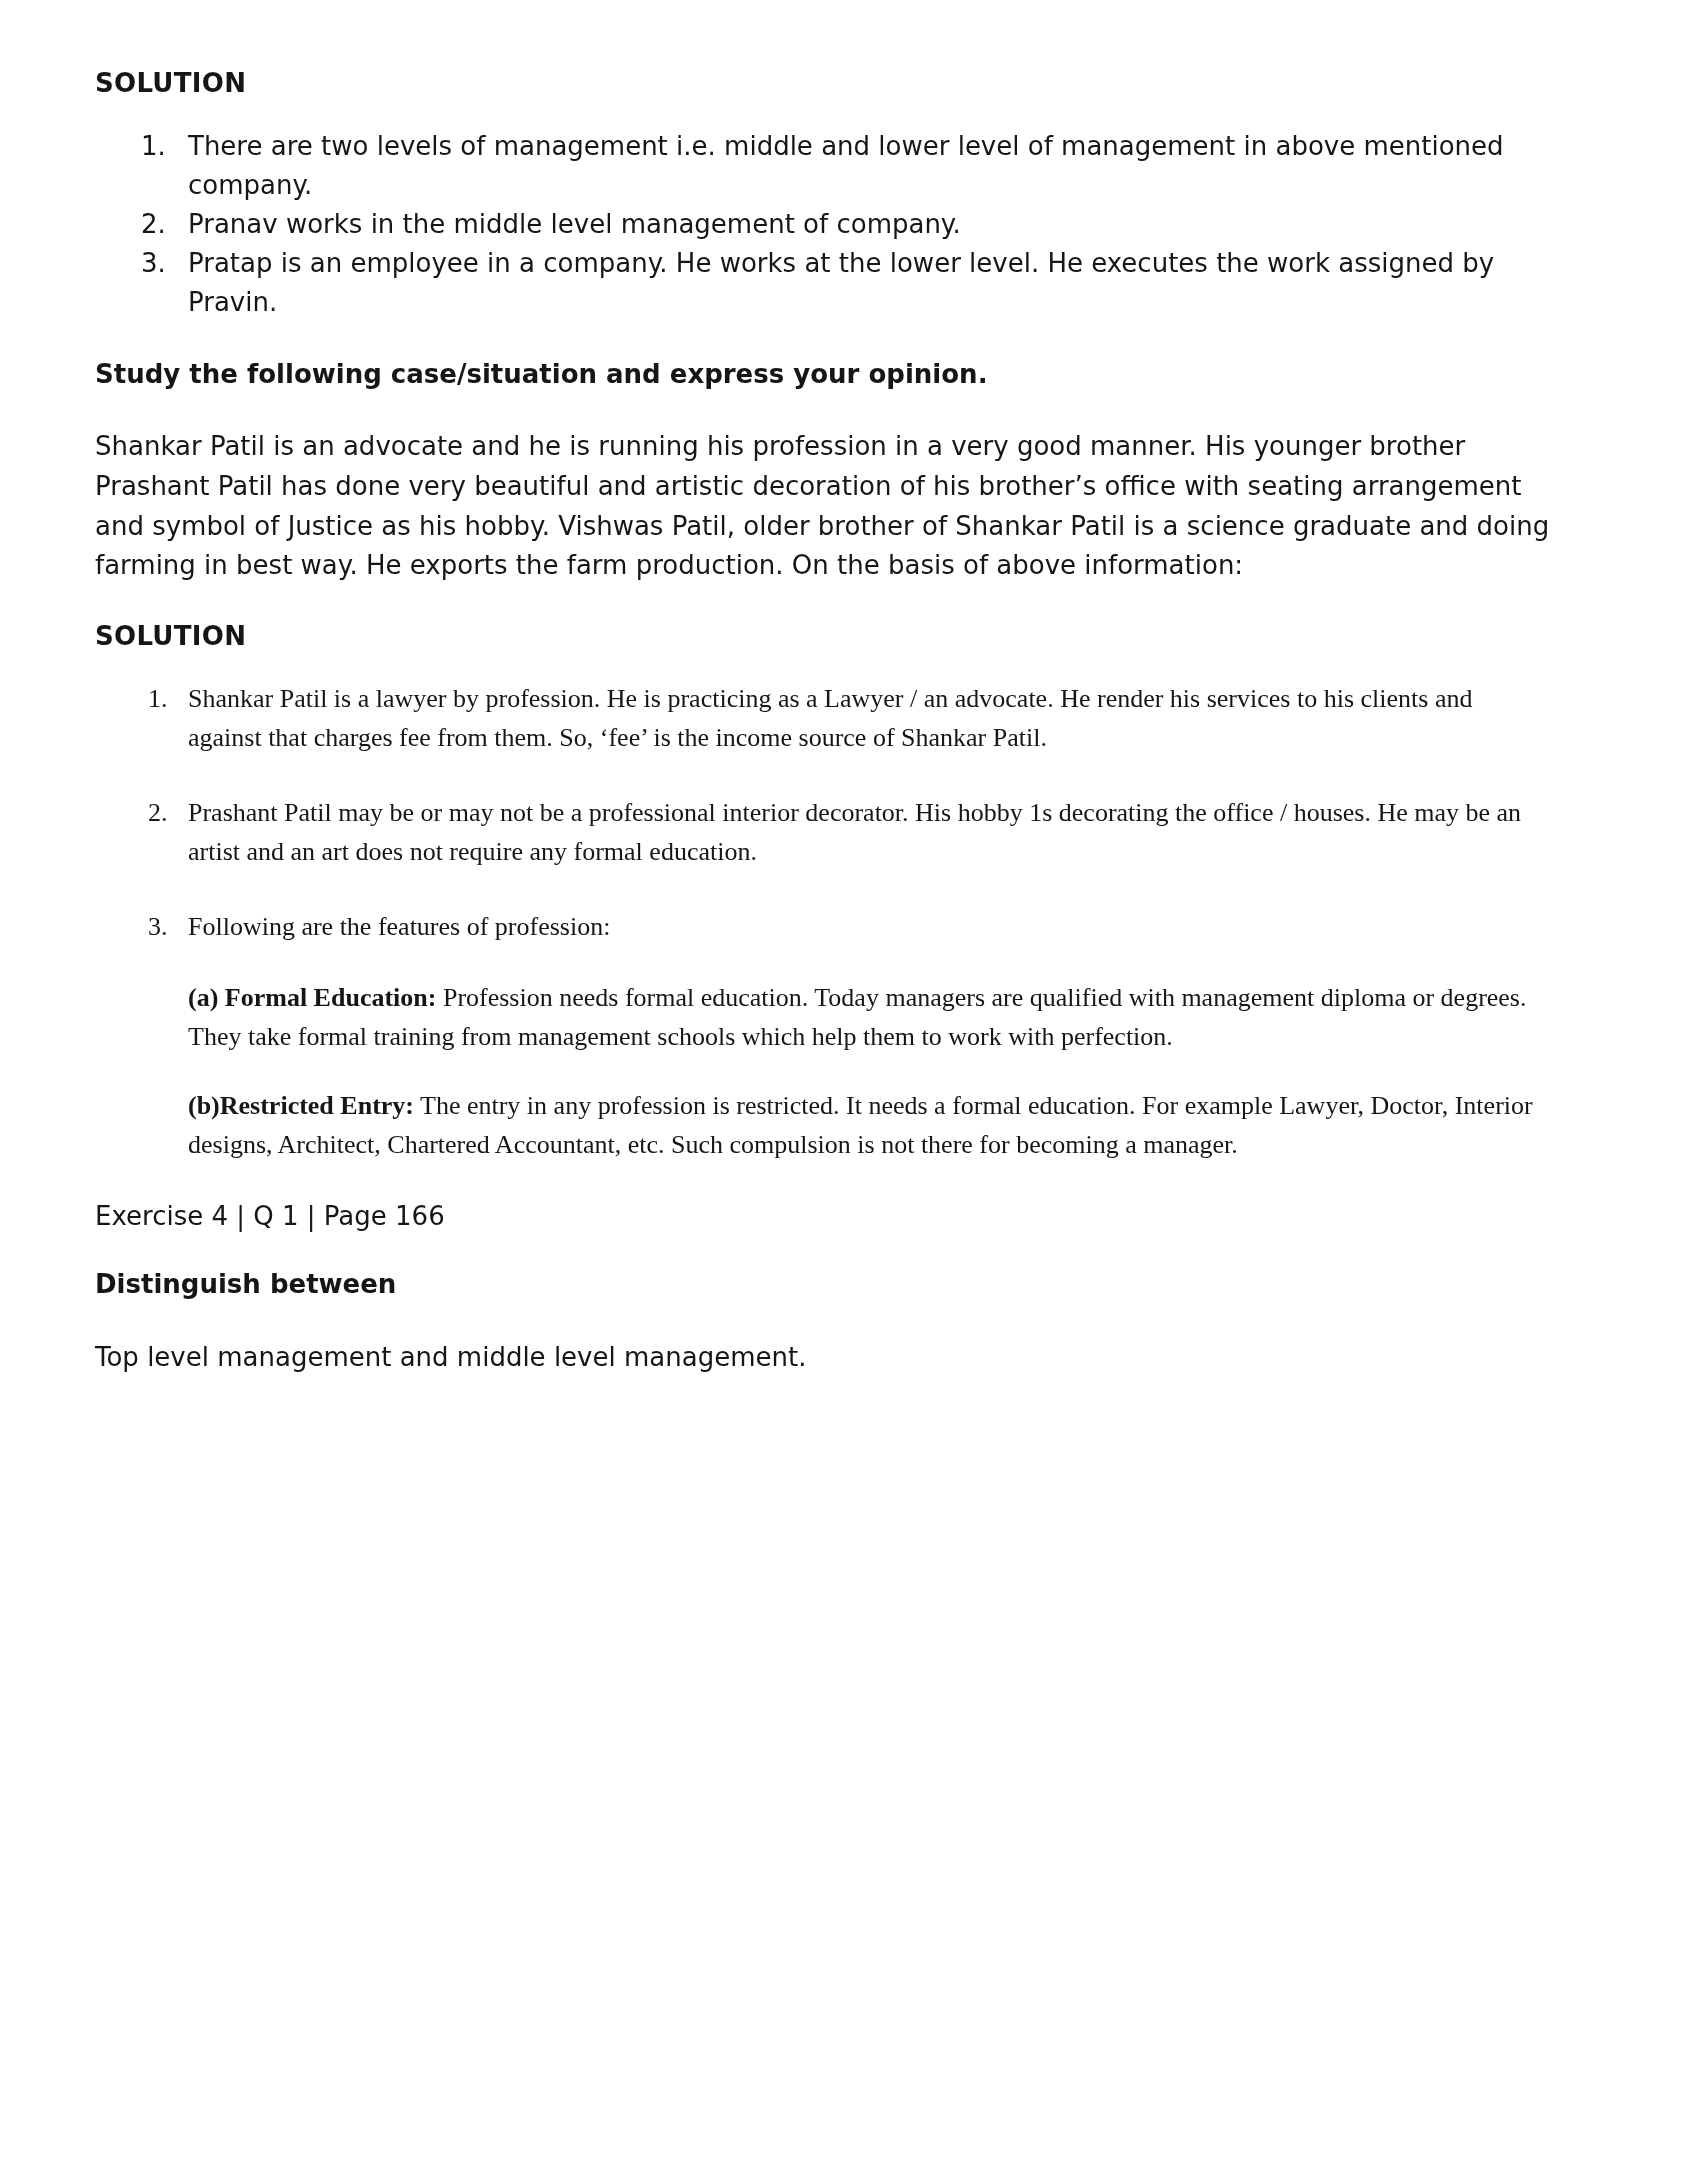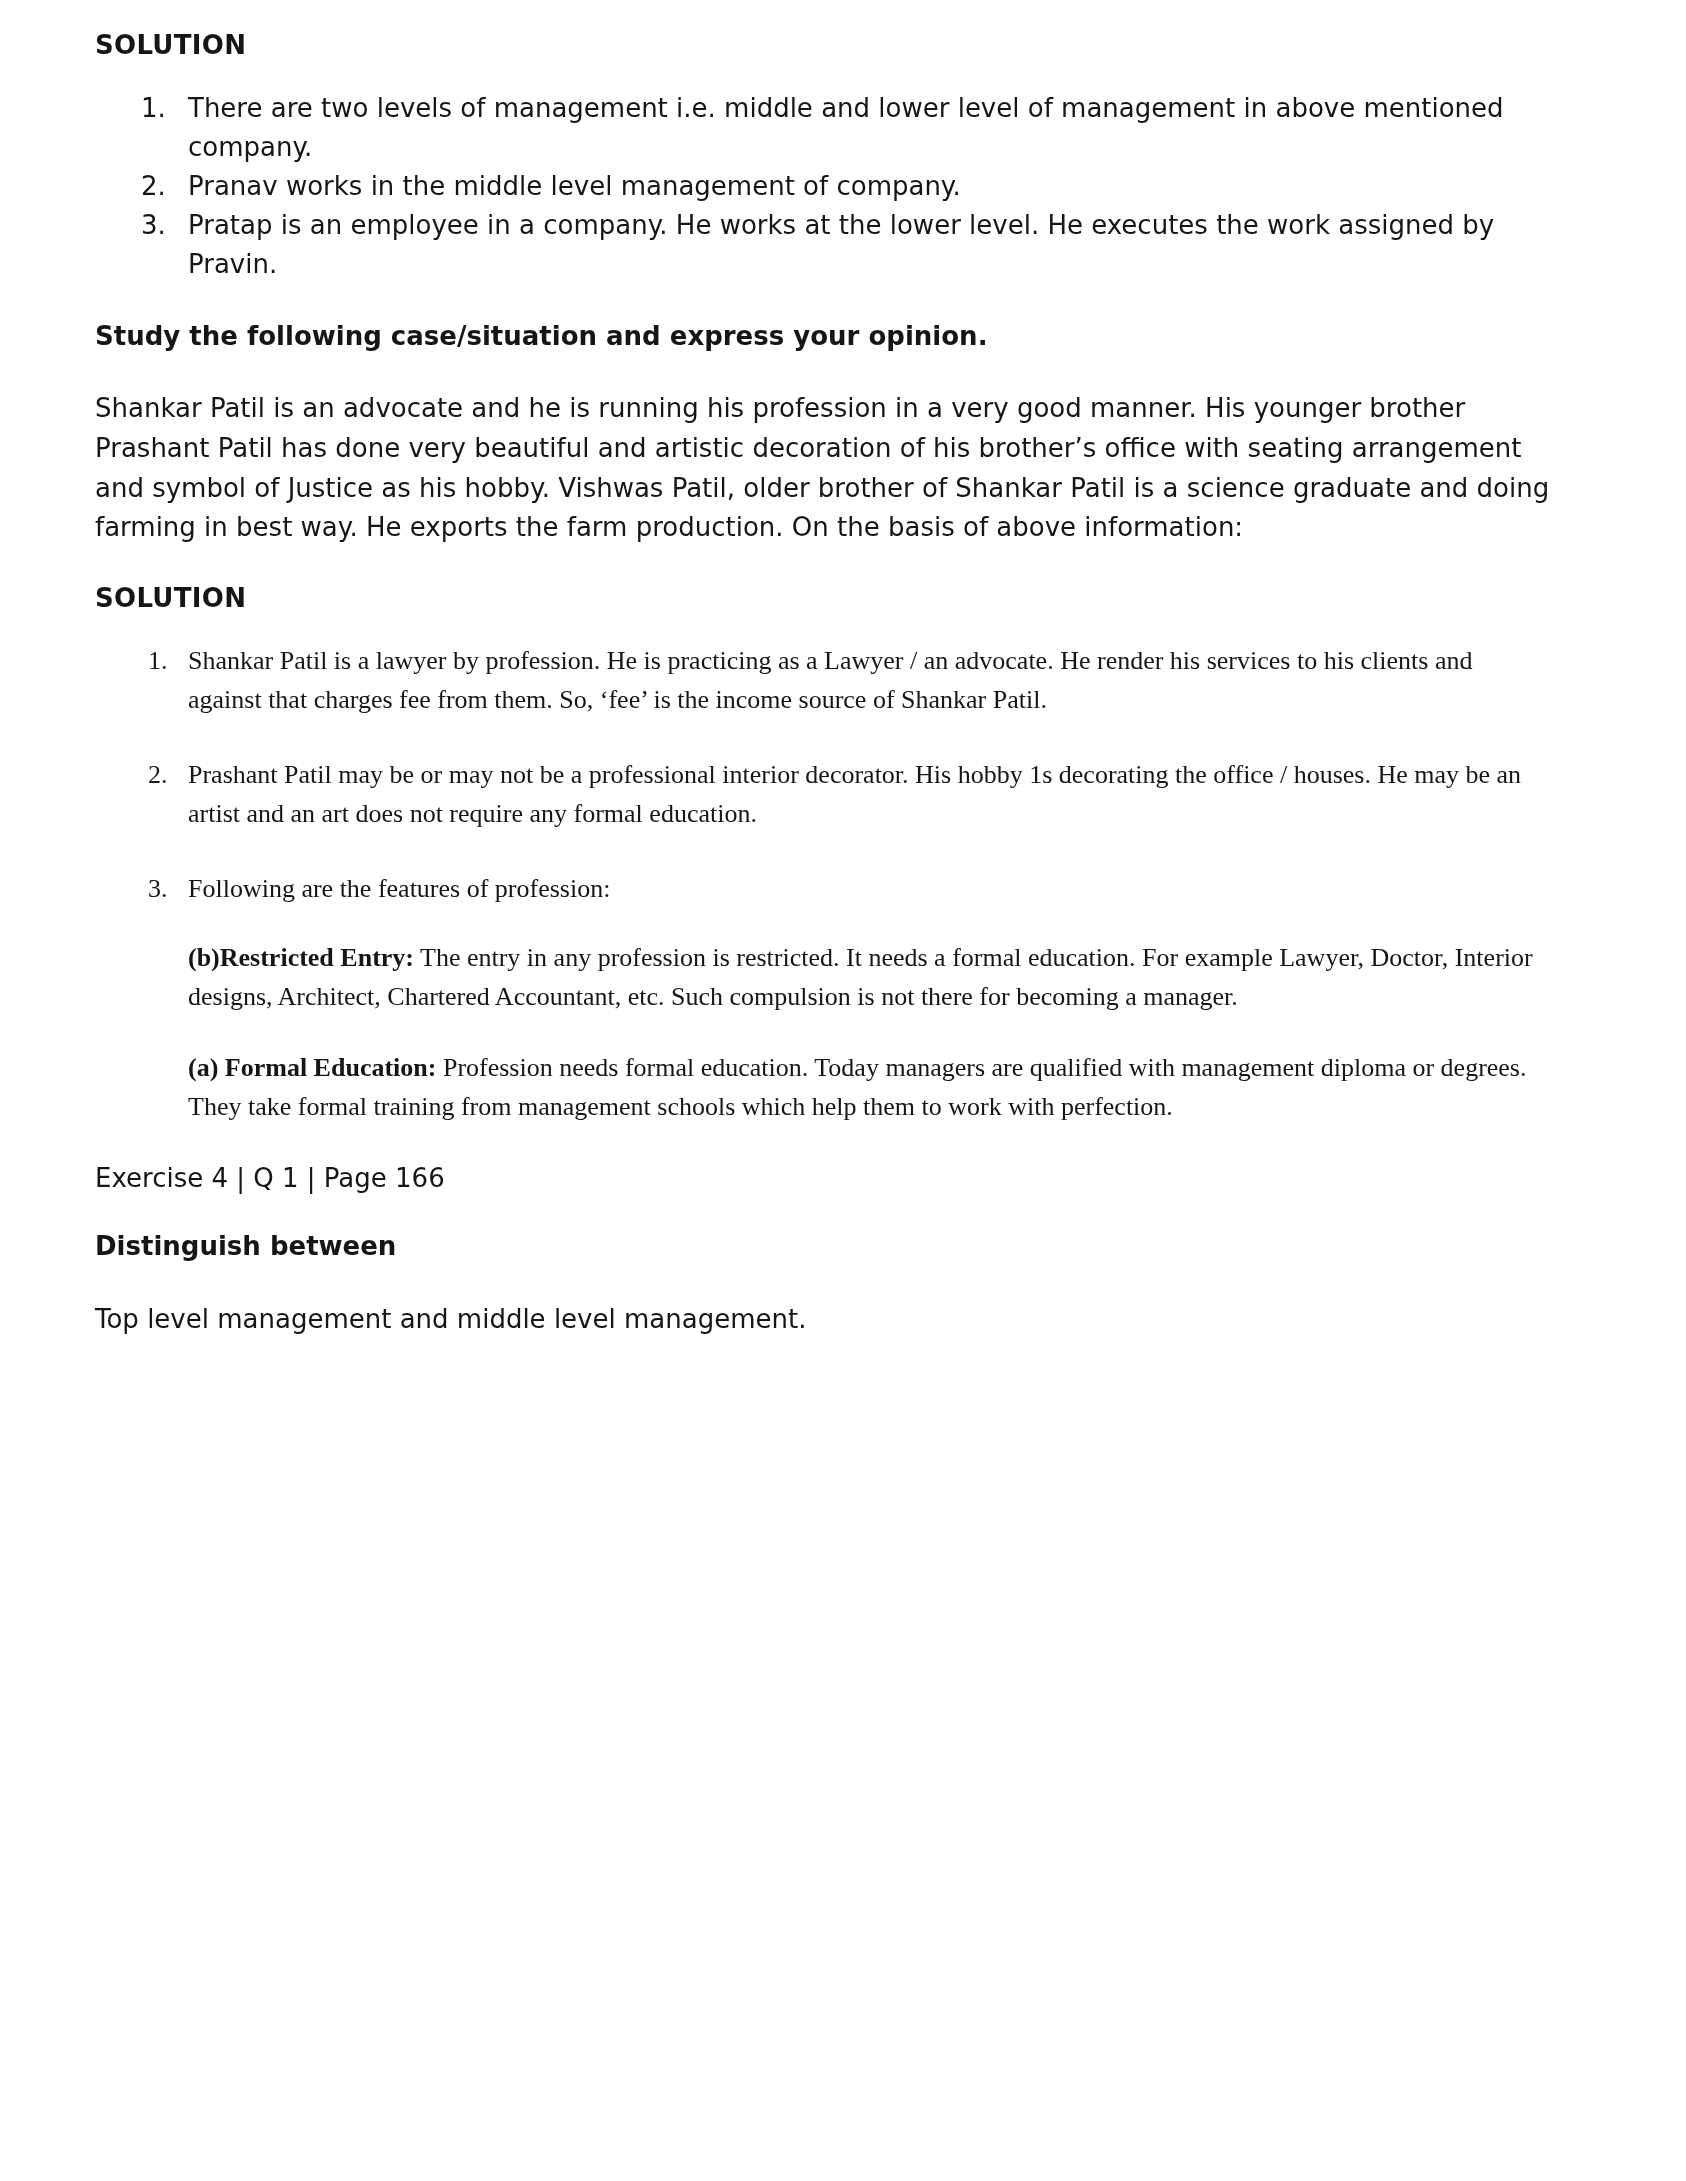--- a/index.html
+++ b/index.html
@@ -13,21 +13,21 @@
     width: 1686px;
     height: 2181px;
     font-family: "DejaVu Sans", "Liberation Sans", sans-serif;
     color: #161616;
     -webkit-font-smoothing: antialiased;
   }
   .page {
     width: 1686px;
     min-height: 2181px;
     background: #ffffff;
-    padding: 29px 125px 40px 95px;
+    padding: 67px 125px 40px 95px;
   }
   .content {
     width: 1465px;
   }
 
   
   .solution-label {
     font-size: 26px;
     font-weight: 700;
     letter-spacing: 0.3px;
@@ -105,25 +105,25 @@
     <div class="para">Shankar Patil is an advocate and he is running his profession in a very good manner. His younger brother Prashant Patil has done very beautiful and artistic decoration of his brother’s office with seating arrangement and symbol of Justice as his hobby. Vishwas Patil, older brother of Shankar Patil is a science graduate and doing farming in best way. He exports the farm production. On the basis of above information:</div>
 
 
     <div class="solution-label">SOLUTION</div>
 
     <ol class="doc-list spaced">
       <li>Shankar Patil is a lawyer by profession. He is practicing as a Lawyer / an advocate. He render his services to his clients and against that charges fee from them. So, ‘fee’ is the income source of Shankar Patil.</li>
       <li>Prashant Patil may be or may not be a professional interior decorator. His hobby 1s decorating the office / houses. He may be an artist and an art does not require any formal education.</li>
       <li>
         <span>Following are the features of profession:</span>
+        <div class="sub-para first">
+          <b>(a) Formal Education:</b><span> Profession needs formal education. Today managers are qualified with management diploma or degrees. They take formal training from management schools which help them to work with perfection.</span>
+        </div>
         <div class="sub-para">
           <b>(b)Restricted Entry:</b><span> The entry in any profession is restricted. It needs a formal education. For example Lawyer, Doctor, Interior designs, Architect, Chartered Accountant, etc. Such compulsion is not there for becoming a manager.</span>
-        </div>
-        <div class="sub-para first">
-          <b>(a) Formal Education:</b><span> Profession needs formal education. Today managers are qualified with management diploma or degrees. They take formal training from management schools which help them to work with perfection.</span>
         </div>
       </li>
     </ol>
 
 
     <div class="meta-line">Exercise 4 | Q 1 | Page 166</div>
 
     <div class="q-heading">Distinguish between</div>
 
     <div class="para">Top level management and middle level management.</div>

